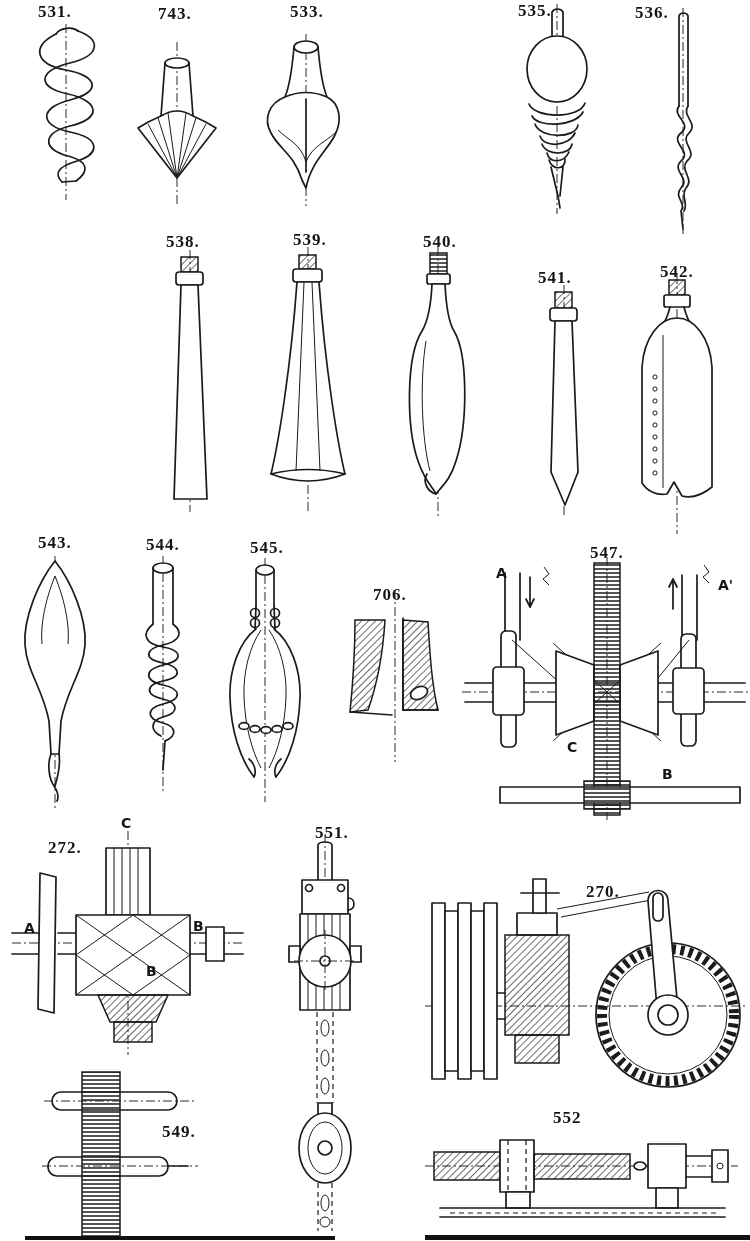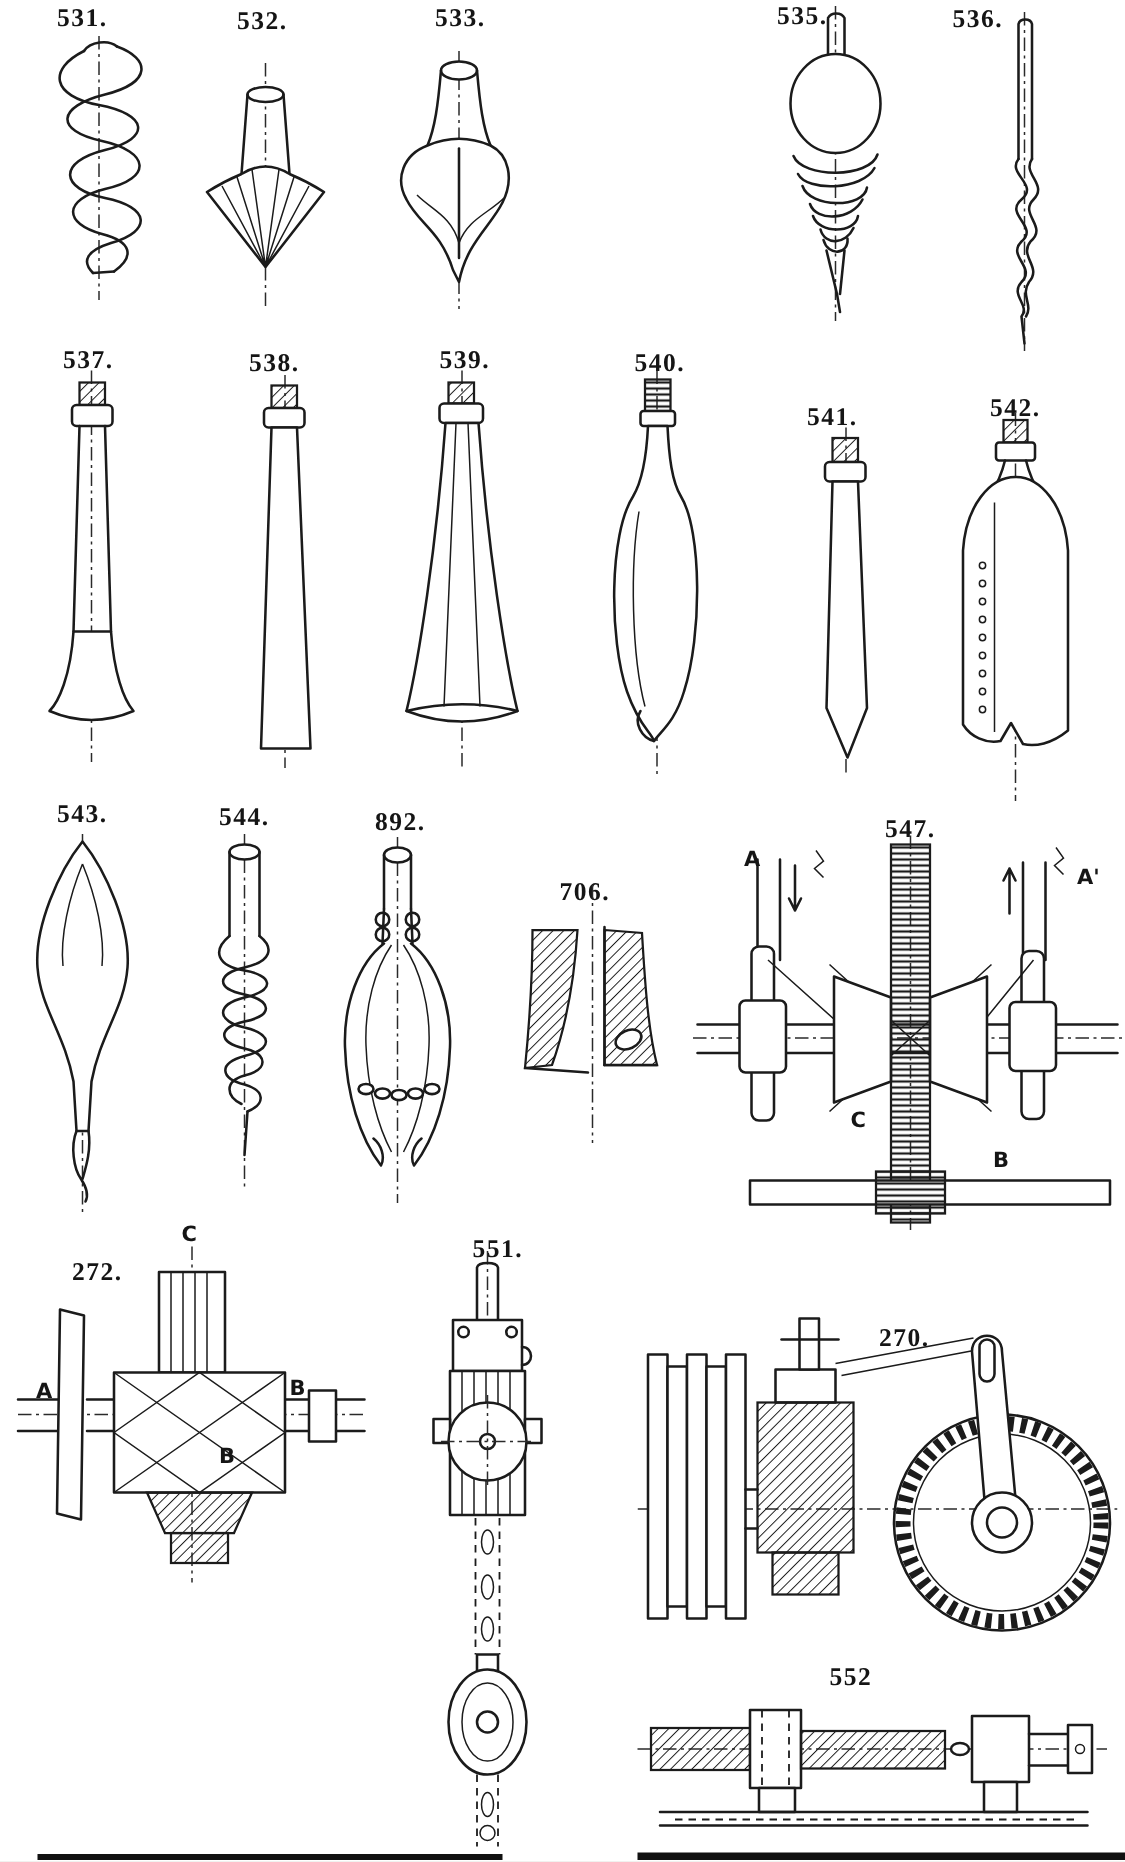--- a/index.html
+++ b/index.html
@@ -44,21 +44,21 @@
     <svg class="art" viewBox="0 0 110 215">
       <path class="cl" d="M46,24 V200"></path>
       <path class="ln" d="M36,34 C40,28 52,26 58,31"></path>
       <path class="ln" d="M36,34 C12,46 14,64 46,70 C78,76 82,92 50,100 C18,108 20,126 50,132 C80,138 82,154 54,162 C38,167 34,174 42,182"></path>
       <path class="ln" d="M58,31 C80,39 82,55 50,63 C18,71 16,87 48,94 C80,101 82,119 50,126 C22,133 22,149 48,156 C68,161 70,171 56,181"></path>
       <path class="ln" d="M42,182 L56,181"></path>
     </svg>
   </figure>
 
   <figure class="fig" style="left:125px;top:0;width:105px;height:215px">
-    <figcaption class="lbl" style="left:33px;top:4px">532.</figcaption>
+    <figcaption class="lbl" style="left:33px;top:4px">743.</figcaption>
     <svg class="art" viewBox="0 0 105 215">
       <path class="cl" d="M52,42 V205"></path>
       <ellipse class="fw" cx="52" cy="63" rx="12" ry="5"></ellipse>
       <path class="ln" d="M40,63 L36,116 M64,63 L68,116"></path>
       <path class="fw" d="M36,116 Q52,106 68,116 Q80,121 91,128 L52,178 L13,128 Q24,121 36,116 Z"></path>
       <path class="ln2" d="M52,178 L23,124 M52,178 L33,118 M52,178 L43,113 M52,178 L61,113 M52,178 L71,118 M52,178 L81,124"></path>
     </svg>
   </figure>
 
   <figure class="fig" style="left:250px;top:0;width:110px;height:215px">
@@ -94,30 +94,20 @@
   <figure class="fig" style="left:625px;top:0;width:100px;height:240px">
     <figcaption class="lbl" style="left:10px;top:3px">536.</figcaption>
     <svg class="art" viewBox="0 0 100 240">
       <path class="cl" d="M58,8 V234"></path>
       <path class="ln" d="M54,16 C55,12 62,12 63,16 M54,16 V106 M63,16 V106"></path>
       <path class="ln" d="M54,106 C46,116 68,123 56,133 C44,143 68,151 56,161 C46,171 66,178 56,188 C48,197 62,203 56,211 L58,229"></path>
       <path class="ln" d="M63,106 C56,116 74,123 64,133 C54,143 74,151 62,161 C54,171 70,178 61,188 C55,197 64,203 59,211"></path>
     </svg>
   </figure>
 
-  <figure class="fig" style="left:25px;top:225px;width:95px;height:290px">
-    <figcaption class="lbl" style="left:17px;top:5px">537.</figcaption>
-    <svg class="art" viewBox="0 0 95 290">
-      <path class="cl" d="M36,22 V283"></path>
-      <rect class="hz" x="28" y="30" width="17" height="15"></rect>
-      <rect class="fw" x="23" y="45" width="27" height="14" rx="3"></rect>
-      <path class="ln" d="M28,59 L24,196 M45,59 L49,196"></path>
-      <path class="fw" d="M24,196 C22,226 14,243 8,249 Q36,261 64,249 C57,241 51,223 49,196 Z"></path>
-    </svg>
-  </figure>
 
   <figure class="fig" style="left:150px;top:225px;width:95px;height:295px">
     <figcaption class="lbl" style="left:16px;top:7px">538.</figcaption>
     <svg class="art" viewBox="0 0 95 295">
       <path class="cl" d="M40,25 V287"></path>
       <rect class="hz" x="31" y="32" width="17" height="15"></rect>
       <rect class="fw" x="26" y="47" width="27" height="13" rx="3"></rect>
       <path class="fw" d="M31,60 L24,274 L57,274 L48,60 Z"></path>
     </svg>
   </figure>
@@ -195,21 +185,21 @@
       <path class="cl" d="M38,28 V264"></path>
       <ellipse class="fw" cx="38" cy="40" rx="10" ry="5"></ellipse>
       <path class="ln" d="M28,40 V96 M48,40 V96"></path>
       <path class="ln" d="M28,96 C16,106 20,116 38,119 C56,122 60,132 38,137 C18,142 20,153 38,157 C56,161 58,171 38,176 C20,181 22,191 38,195 C52,199 52,208 40,213"></path>
       <path class="ln" d="M48,96 C58,104 56,113 38,117 C20,121 18,131 38,135 C56,139 58,149 38,153 C20,157 20,167 38,171 C54,175 54,185 38,189 C24,193 26,203 36,208"></path>
       <path class="ln" d="M40,213 L38,242"></path>
     </svg>
   </figure>
 
   <figure class="fig" style="left:215px;top:530px;width:105px;height:280px">
-    <figcaption class="lbl" style="left:35px;top:8px">892.</figcaption>
+    <figcaption class="lbl" style="left:35px;top:8px">545.</figcaption>
     <svg class="art" viewBox="0 0 105 280">
       <path class="cl" d="M50,28 V272"></path>
       <ellipse class="fw" cx="50" cy="40" rx="9" ry="5"></ellipse>
       <path class="ln" d="M41,40 V76 M59,40 V76"></path>
       <circle class="fw" cx="40" cy="83" r="4.5"></circle>
         <circle class="fw" cx="60" cy="83" r="4.5"></circle>
       <circle class="fw" cx="40" cy="93" r="4.5"></circle>
         <circle class="fw" cx="60" cy="93" r="4.5"></circle>
       <path class="ln" d="M41,76 L40,99 M59,76 L60,99"></path>
       <path class="ln" d="M41,99 C24,112 14,140 15,168 C16,200 25,229 39,247 C42,241 39,233 34,229"></path>
@@ -281,20 +271,30 @@
       <rect class="fw" x="196" y="112" width="18" height="34"></rect>
       <path class="hz" d="M88,180 L158,180 L146,207 L100,207 Z"></path>
       <rect class="hz" x="104" y="207" width="38" height="20"></rect>
     </svg>
     <span class="ann" style="left:111px;top:0">C</span>
     <span class="ann" style="left:14px;top:105px">A</span>
     <span class="ann" style="left:183px;top:103px">B</span>
     <span class="ann" style="left:136px;top:148px">B</span>
   </figure>
 
+  <figure class="fig" style="left:40px;top:1070px;width:180px;height:171px">
+    <figcaption class="lbl" style="left:122px;top:52px">549.</figcaption>
+    <svg class="art" viewBox="0 0 180 171">
+      <rect class="fw" x="12" y="22" width="125" height="18" rx="9"></rect>
+      <rect class="fw" x="8" y="87" width="120" height="19" rx="9"></rect>
+      <rect class="th" x="42" y="2" width="38" height="166"></rect>
+      <path class="ln" d="M128,96 H148"></path>
+      <path class="cl" d="M4,31 H155 M2,96 H158"></path>
+    </svg>
+  </figure>
 
   <figure class="fig" style="left:425px;top:865px;width:320px;height:230px">
     <figcaption class="lbl" style="left:161px;top:17px">270.</figcaption>
     <svg class="art" viewBox="0 0 320 230">
       <path class="cl" d="M0,141 H320"></path>
       <rect class="fw" x="7" y="38" width="13" height="176"></rect>
       <rect class="fw" x="20" y="46" width="13" height="160"></rect>
       <rect class="fw" x="33" y="38" width="13" height="176"></rect>
       <rect class="fw" x="46" y="46" width="13" height="160"></rect>
       <rect class="fw" x="59" y="38" width="13" height="176"></rect>

